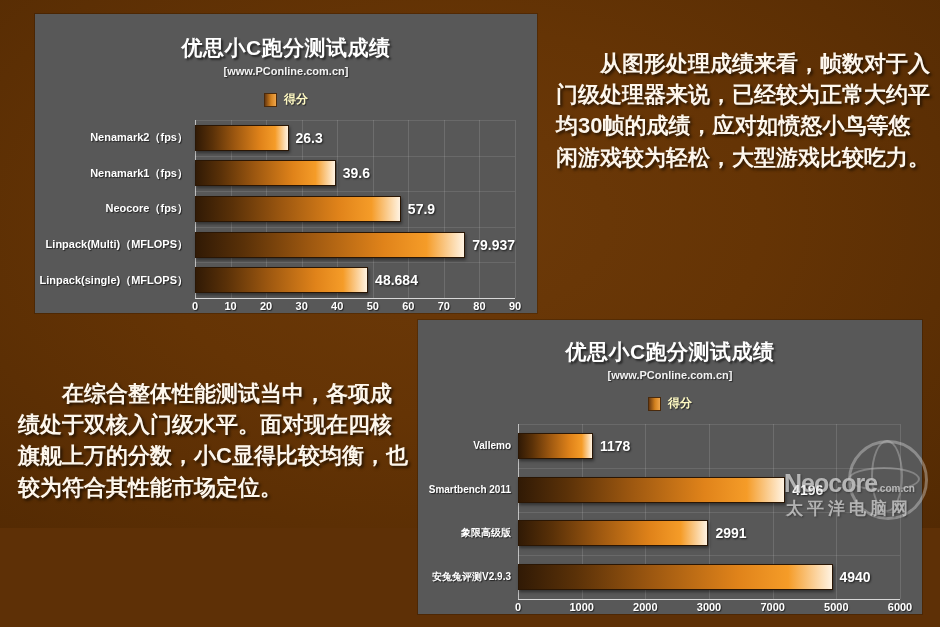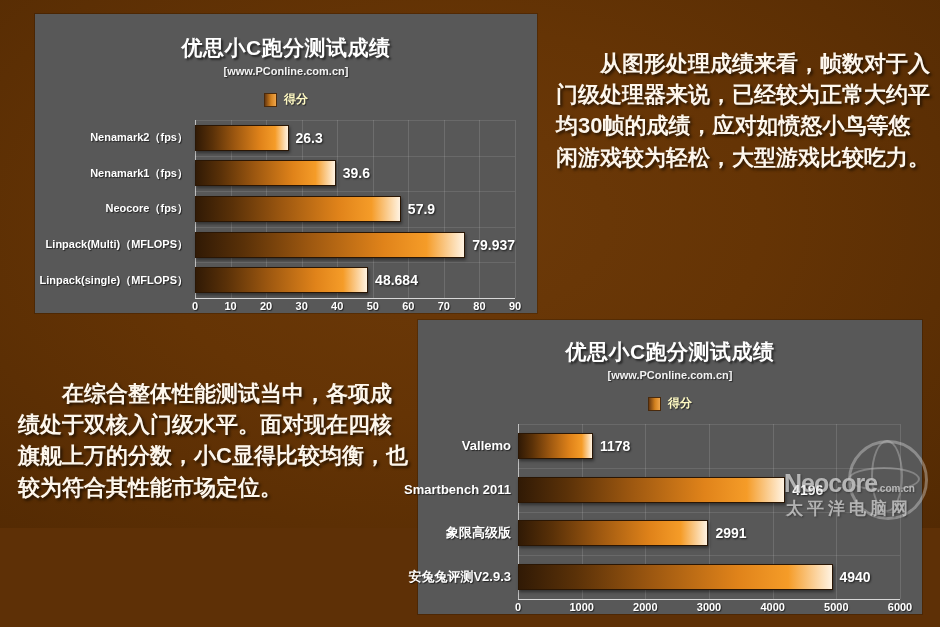--- a/index.html
+++ b/index.html
@@ -66,21 +66,21 @@
   }
 
   .rows{position:absolute;inset:0;display:flex;flex-direction:column;}
   .row{flex:1;display:flex;align-items:center;position:relative;}
   .cat-label{
     position:absolute;right:100%;padding-right:7px;
     white-space:nowrap;color:#ffffff;font-weight:bold;
     text-shadow:1px 1px 1px rgba(0,0,0,.6);
     font-size:11px;
   }
-  #panel-2 .cat-label{font-size:13px;}
+  #panel-2 .cat-label{font-size:10px;}
   .bar{
     height:26px;
     background:linear-gradient(90deg,
       #311a05 0%,
       #5a3108 18%,
       #9c5710 42%,
       #e0831a 70%,
       #f59c28 86%,
       #fff3e2 100%);
     border:1px solid #2a1604;
@@ -259,21 +259,21 @@
             <div class="bar-value">4940</div>
           </div>
         </div>
     </div>
     <div class="xaxis" style="margin:0 22px 0 100px;">
       <div class="axis-line"></div>
     <div class="xtick" style="left: 0%;">0</div>
         <div class="xtick" style="left: 16.6667%;">1000</div>
         <div class="xtick" style="left: 33.3333%;">2000</div>
         <div class="xtick" style="left: 50%; text-align: right;">3000</div>
-        <div class="xtick" style="left: 66.6667%;">4000</div>
+        <div class="xtick" style="left: 66.6667%;">7000</div>
         <div class="xtick" style="left: 83.3333%;">5000</div>
         <div class="xtick" style="left: 100%;">6000</div>
       </div>
   </div>
 
   <div class="para" id="para-graphics">从图形处理成绩来看，帧数对于入门级处理器来说，已经较为正常大约平均30帧的成绩，应对如愤怒小鸟等悠闲游戏较为轻松，大型游戏比较吃力。</div>
   <div class="para" id="para-overall">在综合整体性能测试当中，各项成绩处于双核入门级水平。面对现在四核旗舰上万的分数，小C显得比较均衡，也较为符合其性能市场定位。</div>
 
   <div class="watermark">
     <div class="wm-globe"></div>

